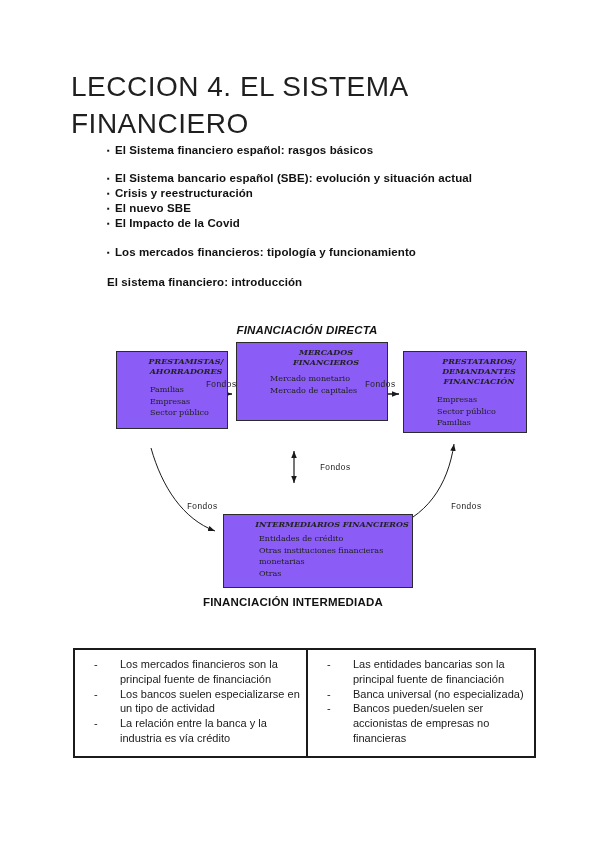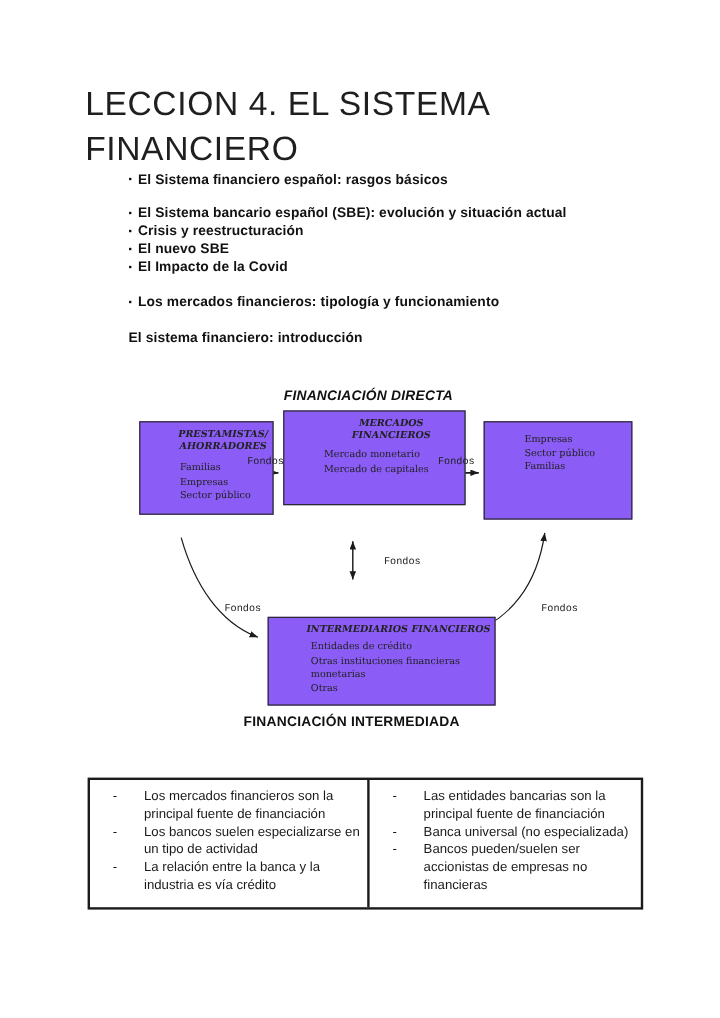--- a/index.html
+++ b/index.html
@@ -106,20 +106,25 @@
 
     <div class="dbox box-markets">
       <div class="btitle">MERCADOS FINANCIEROS</div>
       <div class="bitems">
         <div>Mercado monetario</div>
         <div>Mercado de capitales</div>
       </div>
     </div>
 
     <div class="dbox box-borrowers">
+      <div class="btitle">
+        <div>PRESTATARIOS/</div>
+        <div>DEMANDANTES</div>
+        <div>FINANCIACIÓN</div>
+      </div>
       <div class="bitems">
         <div>Empresas</div>
         <div>Sector público</div>
         <div>Familias</div>
       </div>
     </div>
 
     <div class="dbox box-intermediaries">
       <div class="btitle">INTERMEDIARIOS FINANCIEROS</div>
       <div class="bitems">

